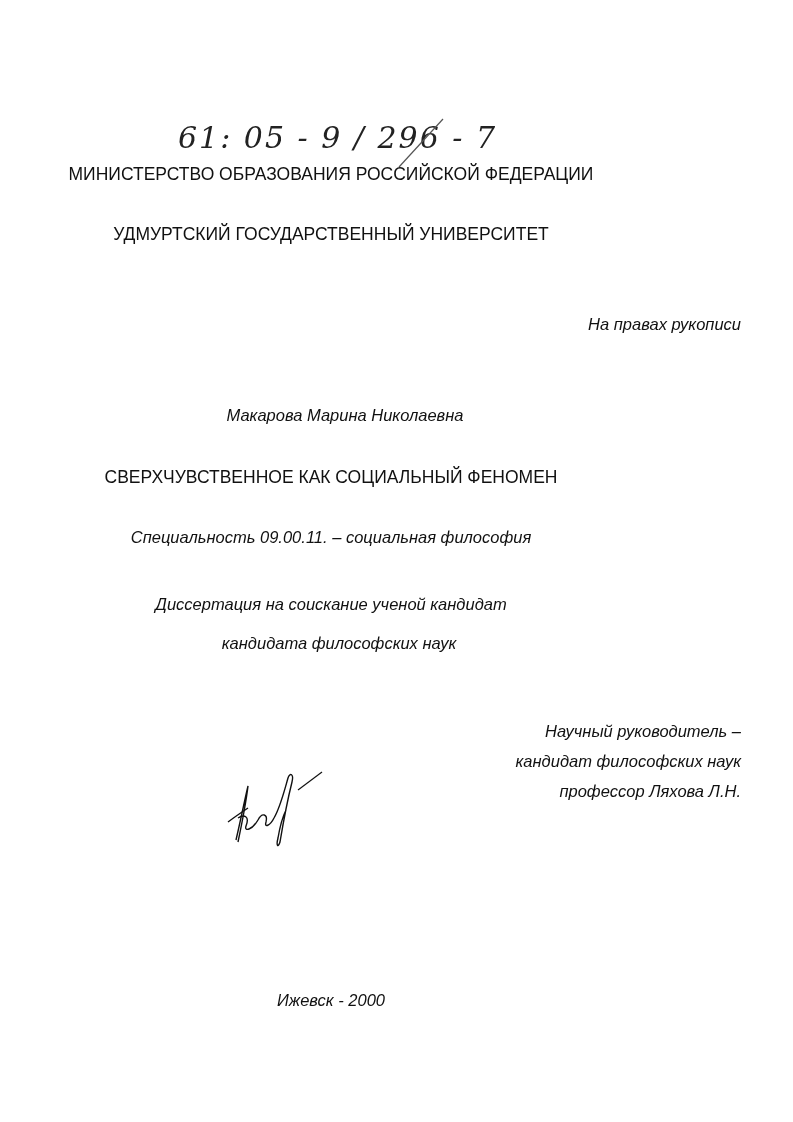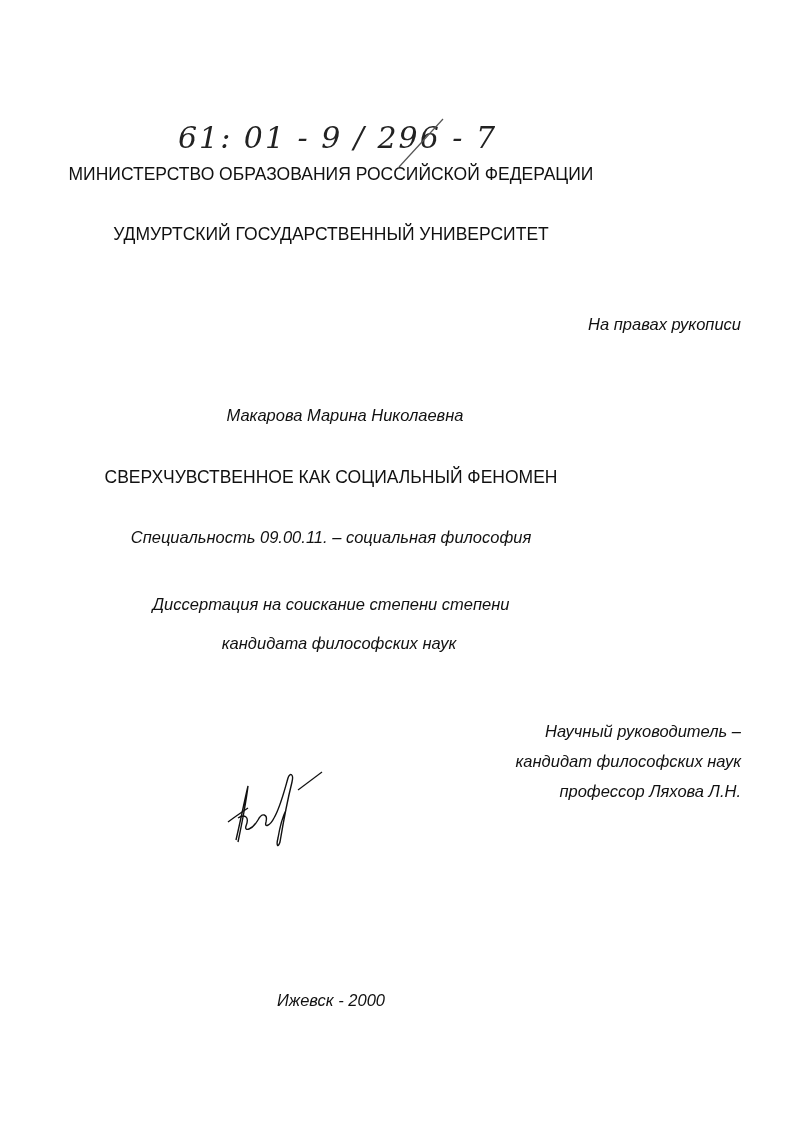--- a/index.html
+++ b/index.html
@@ -27,38 +27,38 @@
       color: #222;
       letter-spacing: 2px;
     }
     svg { position: absolute; overflow: visible; }
   </style>
 </head>
 <body>
 
 <div>
 
-  <div class="hand" style="left:178px; top:120px;">61: 01 - 9 / 296 - 7</div>
+  <div class="hand" style="left:178px; top:120px;">61: 05 - 9 / 296 - 7</div>
   <svg width="60" height="60" style="left:395px; top:115px;">
     <line x1="4" y1="52" x2="48" y2="4" stroke="#555" stroke-width="1.2"></line>
   </svg>
 
   <div class="abs center t17" style="top:164px;">МИНИСТЕРСТВО ОБРАЗОВАНИЯ РОССИЙСКОЙ ФЕДЕРАЦИИ</div>
 
   <div class="abs center t17" style="top:224px;">УДМУРТСКИЙ ГОСУДАРСТВЕННЫЙ УНИВЕРСИТЕТ</div>
 
   <div class="abs t16" style="right:52px; top:315px;">На правах рукописи</div>
 
   <div class="abs center t16" style="top:406px;padding-left:14px;">Макарова Марина Николаевна</div>
 
   <div class="abs center t17" style="top:467px;">СВЕРХЧУВСТВЕННОЕ КАК СОЦИАЛЬНЫЙ ФЕНОМЕН</div>
 
   <div class="abs center t16" style="top:528px;">Специальность 09.00.11. – социальная философия</div>
 
-  <div class="abs center t16" style="top:595px;">Диссертация на соискание степени степени</div>
+  <div class="abs center t16" style="top:595px;">Диссертация на соискание ученой кандидат</div>
 
   <div class="abs center t16" style="top:634px;margin-left:8px;">кандидата философских наук</div>
 
   <div class="abs t16" style="right:52px; top:722px; text-align:right;margin-left:37px;">Научный руководитель –</div>
   <div class="abs t16" style="right:52px; top:752px; text-align:left;padding-left:9px;">кандидат философских наук</div>
   <div class="abs t16" style="right:52px; top:782px; text-align:right;">профессор Ляхова Л.Н.</div>
 
   <svg width="110" height="90" style="left:222px; top:768px;">
     <path d="M6 54 C 14 48, 20 44, 26 40" stroke="#111" stroke-width="1.4" fill="none"></path>
     <path d="M14 72 C 18 55, 22 35, 26 18 C 24 35, 20 55, 16 74" stroke="#111" stroke-width="1.4" fill="none"></path>

